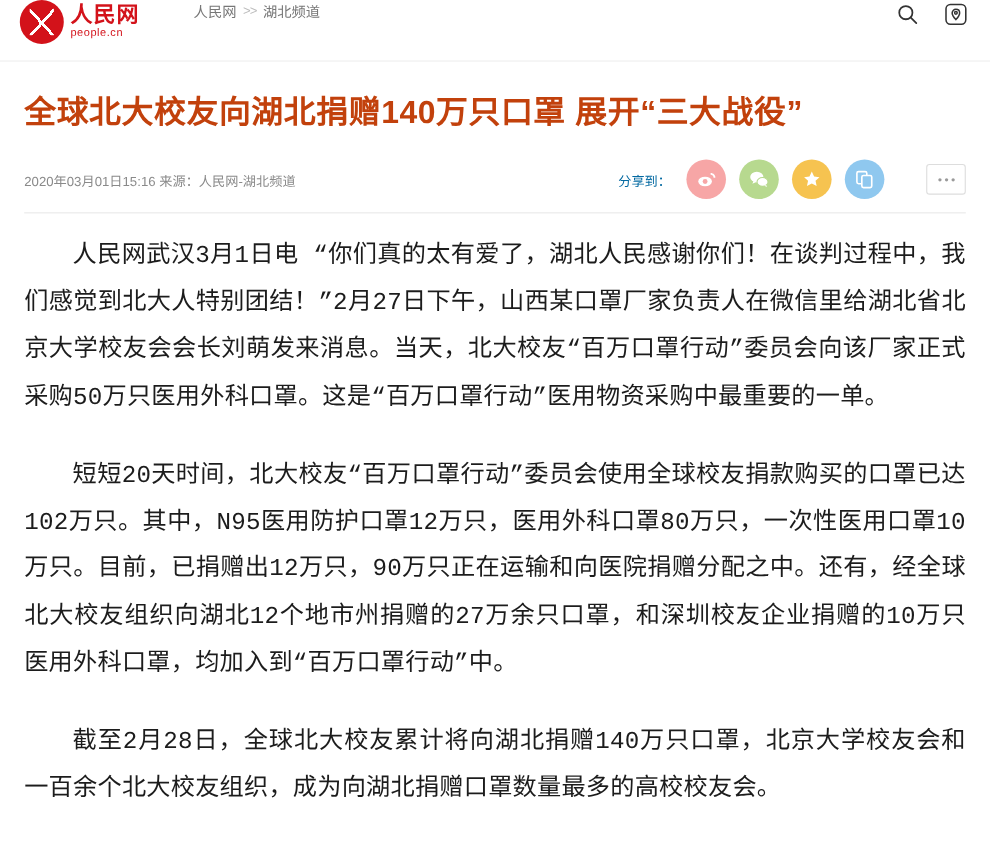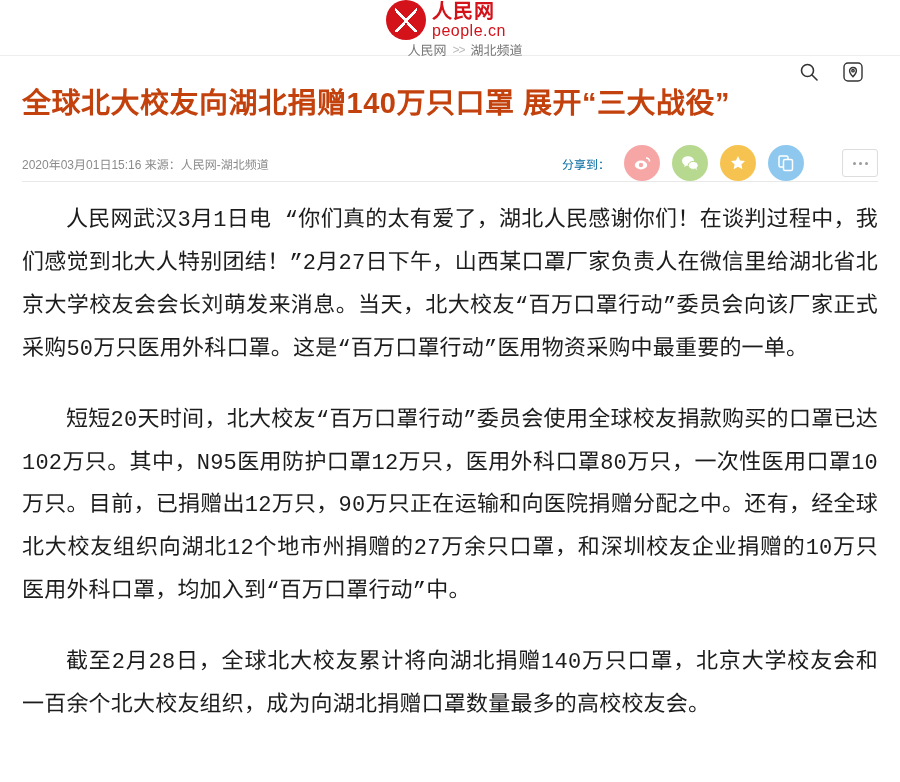--- a/index.html
+++ b/index.html
@@ -14,26 +14,25 @@
     font-family: "Liberation Sans", sans-serif;
     color: #222;
     overflow: hidden;
     position: relative;
   }
 
   
   .header {
     height: 56px;
     display: flex;
-    align-items: center;
-    padding: 0 34px;
+    align-items: flex-start;
+    padding: 0 18px;
     box-sizing: border-box;
     border-bottom: 1px solid #eeeeee;
     position: relative;
-    flex-direction: column;
   }
   .logo {
     display: flex;
     align-items: center;
     width: 128px;
     flex: 0 0 auto;
   }
   .logo-mark {
     width: 40px;
     height: 40px;
@@ -59,21 +58,21 @@
   }
   .logo-text .cn {
     display: block;
     font-size: 20px;
     font-weight: bold;
     color: #d3121a;
     letter-spacing: 1px;
   }
   .logo-text .en {
     display: block;
-    font-size: 16px;
+    font-size: 10px;
     color: #d3121a;
     letter-spacing: 0.5px;
     margin-top: 2px;
   }
   .breadcrumb {
     margin-left: 30px;
     font-size: 13px;
     color: #777;
     display: flex;
     align-items: center;
@@ -114,20 +113,21 @@
     font-weight: bold;
     color: #c2410c;
     line-height: 1.35;
     margin: 28px 0 0 0;
     letter-spacing: 0.5px;
   }
   .meta-row {
     display: flex;
     align-items: center;
     margin-top: 22px;
+    padding-bottom: 12px;
     border-bottom: 1px solid #e8e8e8;
   }
   .meta-left {
     font-size: 12px;
     color: #8a8a8a;
   }
   .share-area {
     margin-left: auto;
     display: flex;
     align-items: center;

